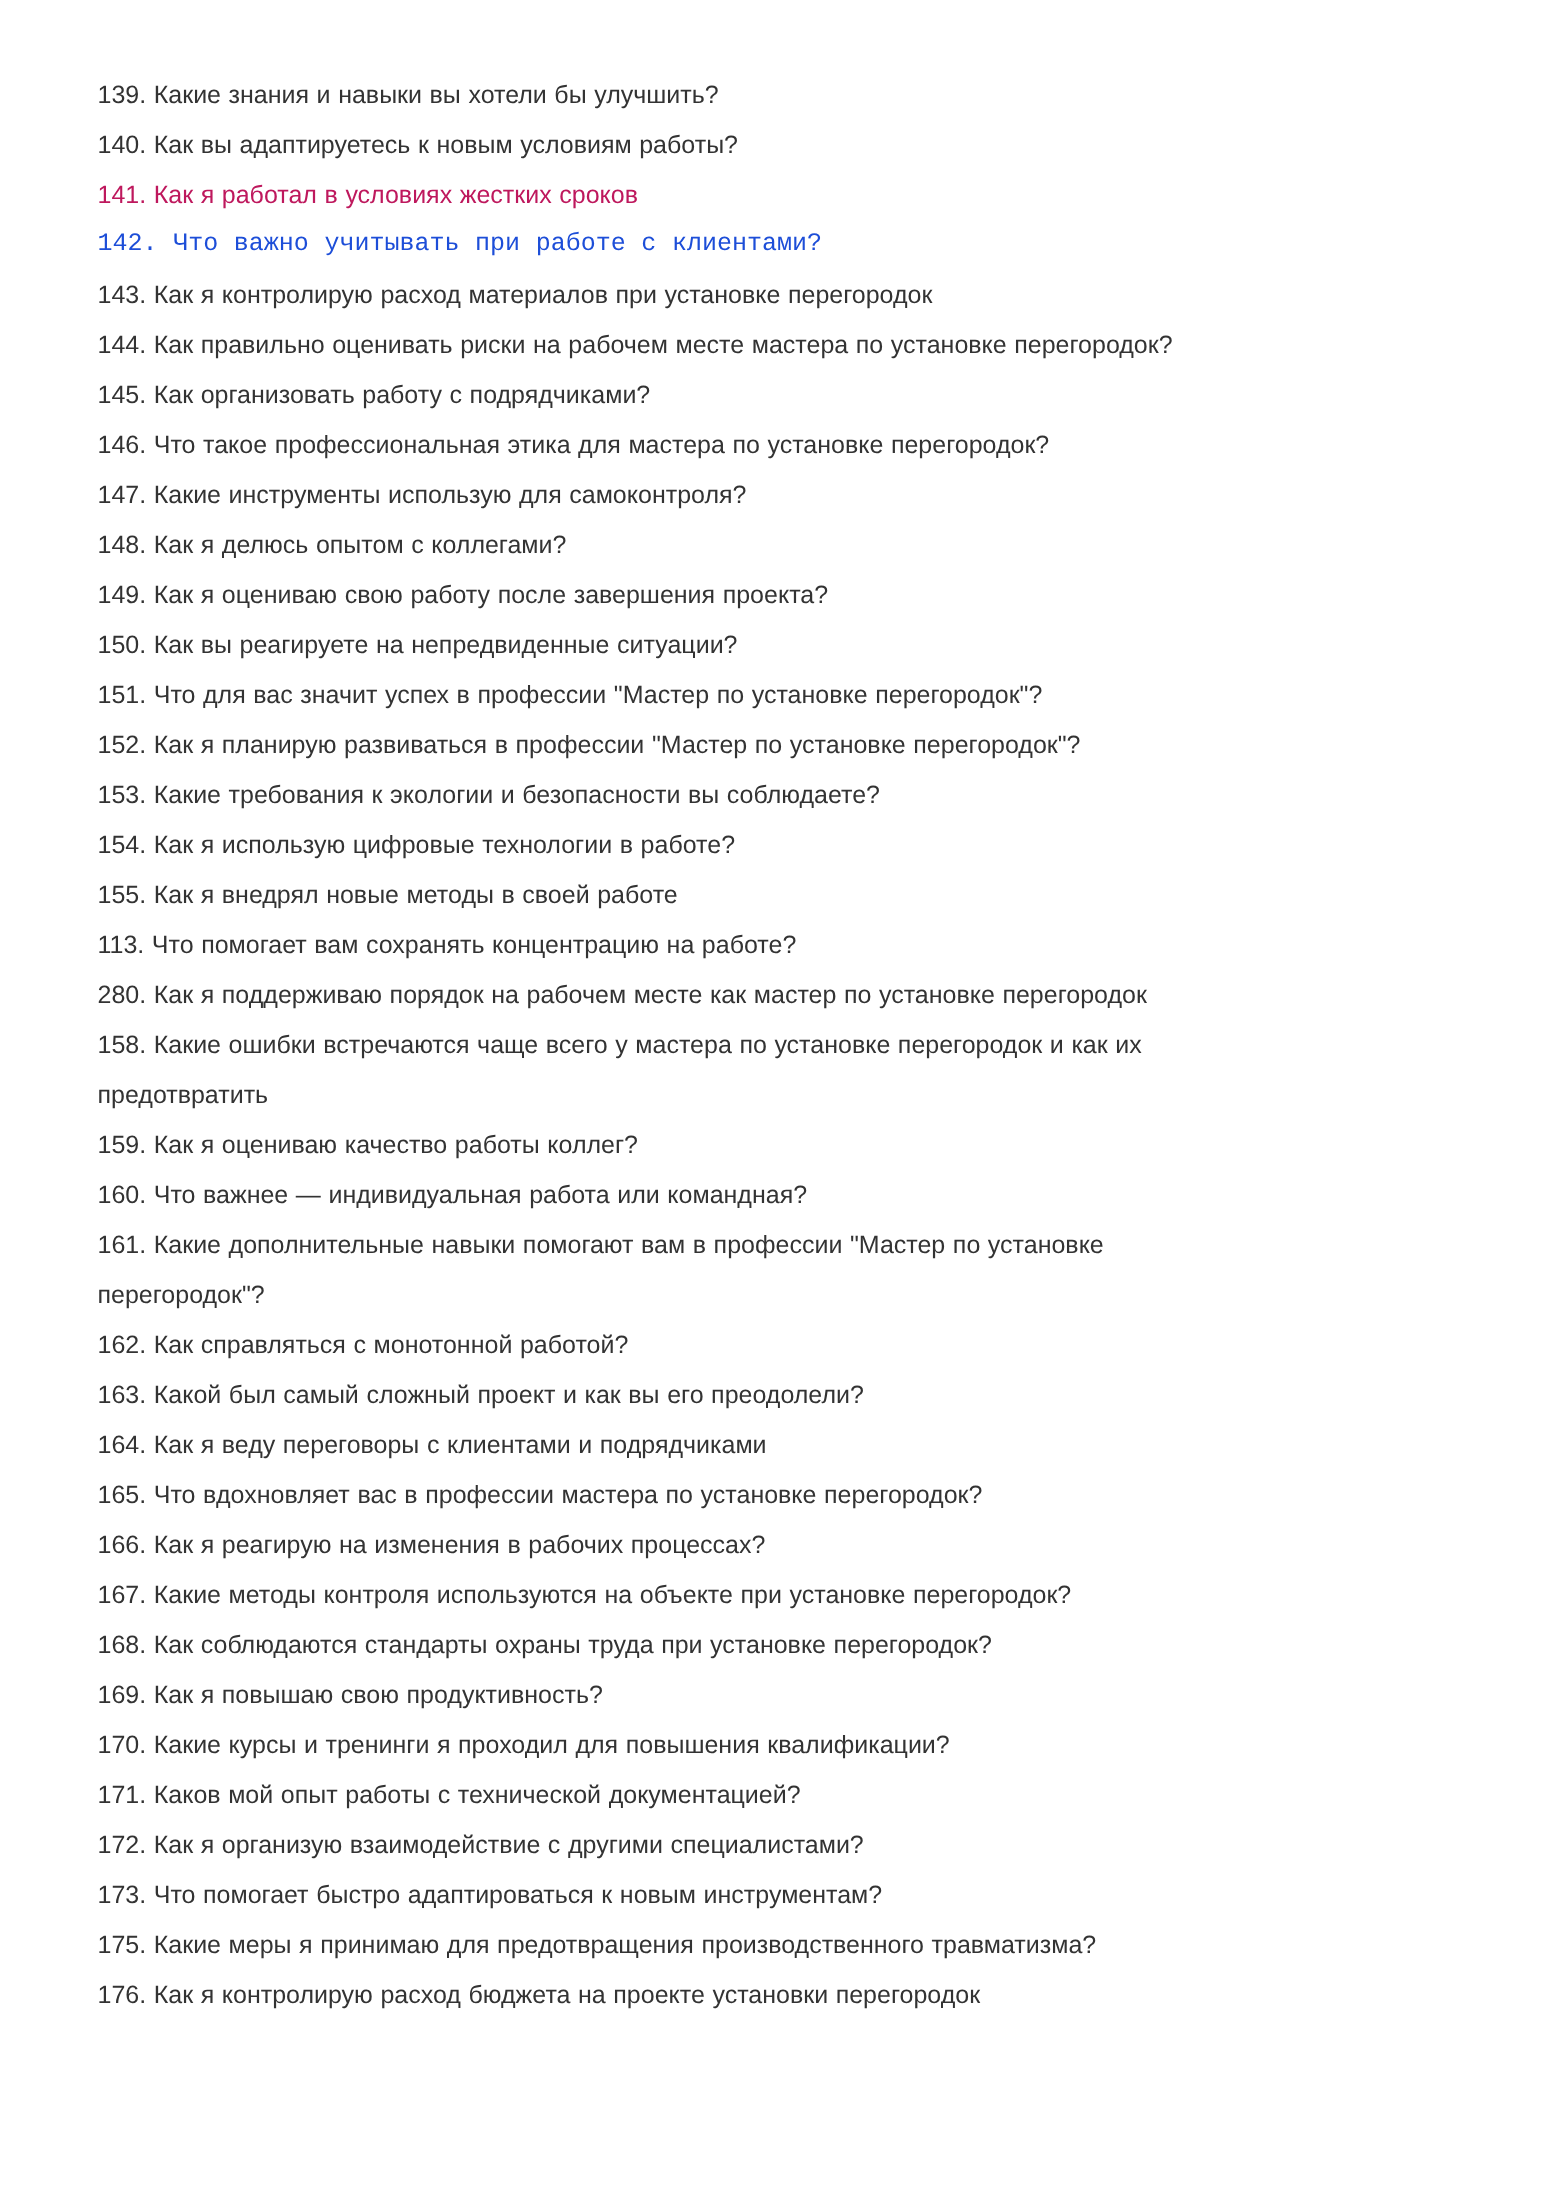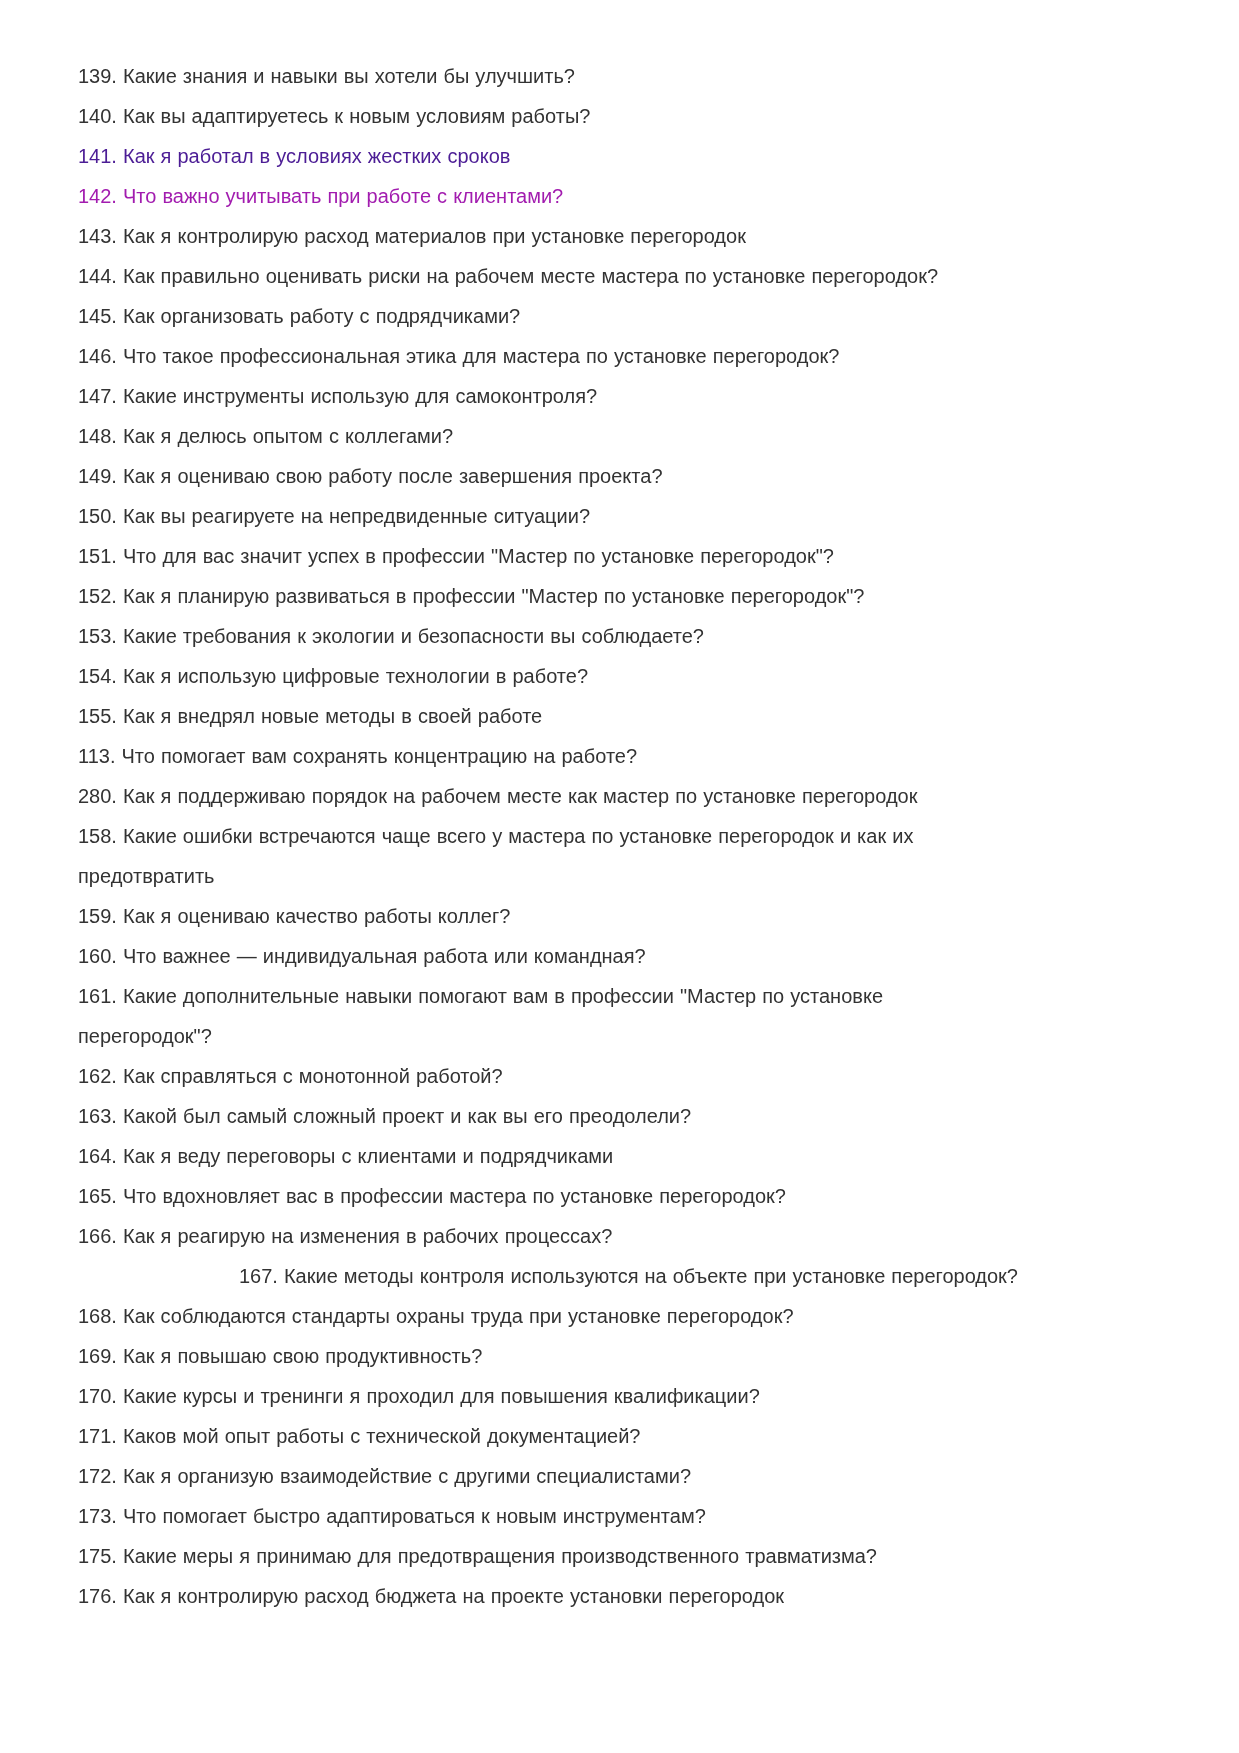--- a/index.html
+++ b/index.html
@@ -33,22 +33,22 @@
     word-spacing: 0.5px;
   }
 </style>
 </head>
 <body style="background: rgb(255, 255, 255);">
 
 <main class="page">
   <section class="question-list">
       <p class="list-item" style="color: rgb(51, 51, 51);">139. Какие знания и навыки вы хотели бы улучшить?</p>
       <p class="list-item" style="color: rgb(51, 51, 51);">140. Как вы адаптируетесь к новым условиям работы?</p>
-      <p class="list-item" style="color: #4c1d95;">141. Как я работал в условиях жестких сроков</p>
-      <p class="list-item" style="color: #a21caf;">142. Что важно учитывать при работе с клиентами?</p>
+      <p class="list-item" style="color: #be185d;">141. Как я работал в условиях жестких сроков</p>
+      <p class="list-item" style="color: #1d4ed8; font-family: Liberation Mono, monospace;">142. Что важно учитывать при работе с клиентами?</p>
       <p class="list-item" style="color: rgb(51, 51, 51);">143. Как я контролирую расход материалов при установке перегородок</p>
       <p class="list-item" style="color: rgb(51, 51, 51);">144. Как правильно оценивать риски на рабочем месте мастера по установке перегородок?</p>
       <p class="list-item" style="color: rgb(51, 51, 51);">145. Как организовать работу с подрядчиками?</p>
       <p class="list-item" style="color: rgb(51, 51, 51);">146. Что такое профессиональная этика для мастера по установке перегородок?</p>
       <p class="list-item" style="color: rgb(51, 51, 51);">147. Какие инструменты использую для самоконтроля?</p>
       <p class="list-item" style="color: rgb(51, 51, 51);">148. Как я делюсь опытом с коллегами?</p>
       <p class="list-item" style="color: rgb(51, 51, 51);">149. Как я оцениваю свою работу после завершения проекта?</p>
       <p class="list-item" style="color: rgb(51, 51, 51);">150. Как вы реагируете на непредвиденные ситуации?</p>
       <p class="list-item" style="color: rgb(51, 51, 51);">151. Что для вас значит успех в профессии "Мастер по установке перегородок"?</p>
       <p class="list-item" style="color: rgb(51, 51, 51);">152. Как я планирую развиваться в профессии "Мастер по установке перегородок"?</p>
@@ -59,21 +59,21 @@
       <p class="list-item" style="color: rgb(51, 51, 51);">280. Как я поддерживаю порядок на рабочем месте как мастер по установке перегородок</p>
       <p class="list-item" style="color: rgb(51, 51, 51);">158. Какие ошибки встречаются чаще всего у мастера по установке перегородок и как их предотвратить</p>
       <p class="list-item" style="color: rgb(51, 51, 51);">159. Как я оцениваю качество работы коллег?</p>
       <p class="list-item" style="color: rgb(51, 51, 51);">160. Что важнее — индивидуальная работа или командная?</p>
       <p class="list-item" style="color: rgb(51, 51, 51);">161. Какие дополнительные навыки помогают вам в профессии "Мастер по установке перегородок"?</p>
       <p class="list-item" style="color: rgb(51, 51, 51);">162. Как справляться с монотонной работой?</p>
       <p class="list-item" style="color: rgb(51, 51, 51);">163. Какой был самый сложный проект и как вы его преодолели?</p>
       <p class="list-item" style="color: rgb(51, 51, 51);">164. Как я веду переговоры с клиентами и подрядчиками</p>
       <p class="list-item" style="color: rgb(51, 51, 51);">165. Что вдохновляет вас в профессии мастера по установке перегородок?</p>
       <p class="list-item" style="color: rgb(51, 51, 51);">166. Как я реагирую на изменения в рабочих процессах?</p>
-      <p class="list-item" style="color: rgb(51, 51, 51); text-align: right;">167. Какие методы контроля используются на объекте при установке перегородок?</p>
+      <p class="list-item" style="color: rgb(51, 51, 51);">167. Какие методы контроля используются на объекте при установке перегородок?</p>
       <p class="list-item" style="color: rgb(51, 51, 51);">168. Как соблюдаются стандарты охраны труда при установке перегородок?</p>
       <p class="list-item" style="color: rgb(51, 51, 51);">169. Как я повышаю свою продуктивность?</p>
       <p class="list-item" style="color: rgb(51, 51, 51);">170. Какие курсы и тренинги я проходил для повышения квалификации?</p>
       <p class="list-item" style="color: rgb(51, 51, 51);">171. Каков мой опыт работы с технической документацией?</p>
       <p class="list-item" style="color: rgb(51, 51, 51);">172. Как я организую взаимодействие с другими специалистами?</p>
       <p class="list-item" style="color: rgb(51, 51, 51);">173. Что помогает быстро адаптироваться к новым инструментам?</p>
       <p class="list-item" style="color: rgb(51, 51, 51);">175. Какие меры я принимаю для предотвращения производственного травматизма?</p>
       <p class="list-item" style="color: rgb(51, 51, 51);">176. Как я контролирую расход бюджета на проекте установки перегородок</p>
     </section>
 </main>

